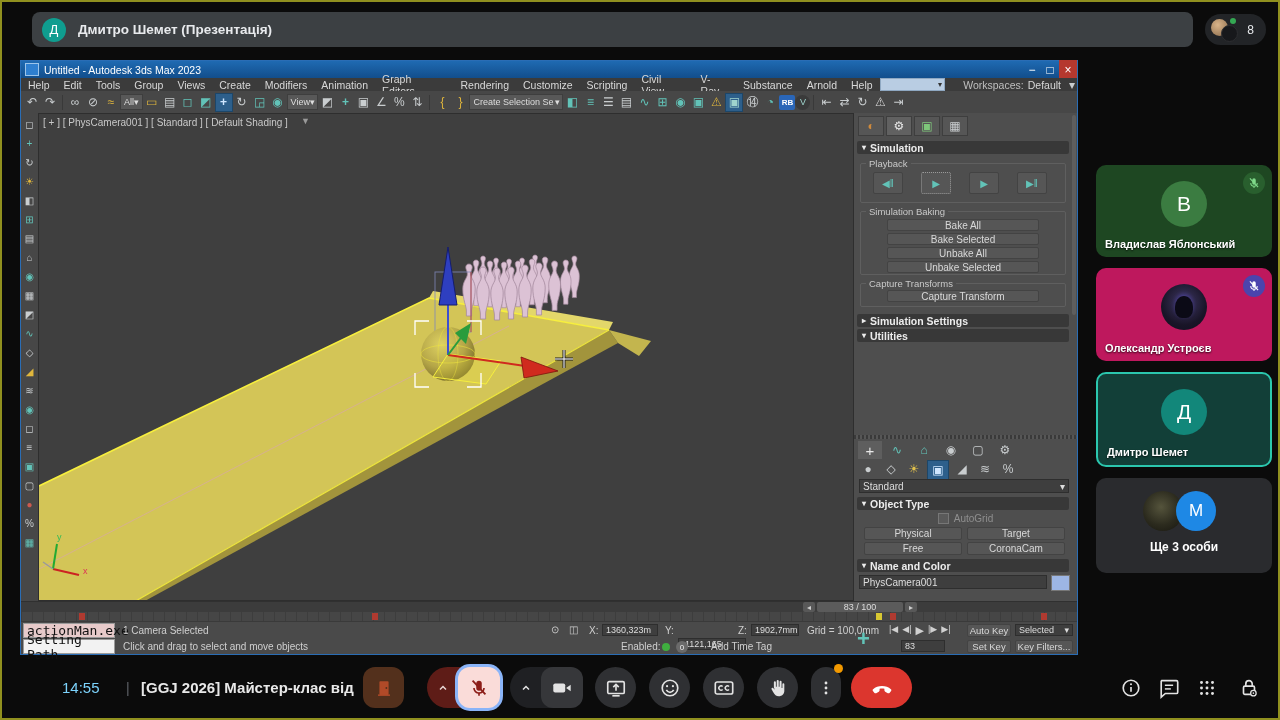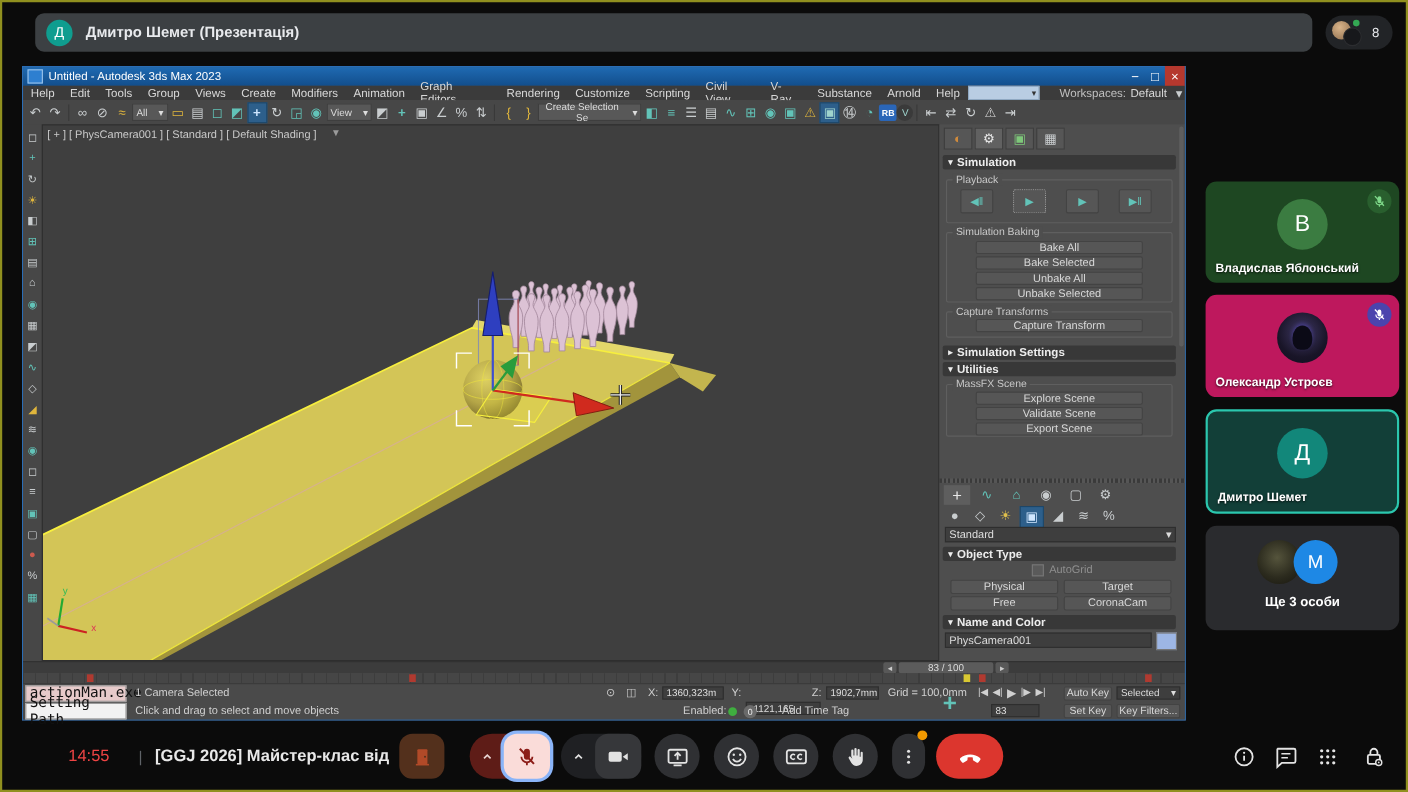--- a/index.html
+++ b/index.html
@@ -20,21 +20,21 @@
   .tile{left:1096px;width:176px;border-radius:10px;overflow:hidden;background:#28292c;}
   .tname{position:absolute;left:9px;bottom:7px;color:#fff;font-size:11px;font-weight:bold;
          text-shadow:0 1px 2px rgba(0,0,0,.8);}
   .micoff{position:absolute;top:7px;right:7px;width:22px;height:22px;border-radius:50%;
           display:flex;align-items:center;justify-content:center;}
   .micoff svg{width:14px;height:14px;}
   .tcircle{position:absolute;left:50%;top:42%;transform:translate(-50%,-50%);width:46px;height:46px;
            border-radius:50%;color:#fff;font-size:21px;display:flex;align-items:center;justify-content:center;}
   
   .btm{left:0;top:655px;width:1280px;height:65px;display:flex;align-items:center;}
-  .btm .time{position:absolute;left:62px;color:#ef4444;font-size:15px;}
+  .btm .time{position:absolute;left:62px;color:#7dd3fc;font-size:15px;}
   .btm .tdiv{position:absolute;left:126px;color:#5f6368;font-size:14px;}
   .btm .mtitle{position:absolute;left:141px;color:#e8e8e8;font-size:15px;font-weight:bold;width:215px;
                white-space:nowrap;overflow:hidden;}
   .cbtn{position:absolute;top:667px;height:41px;background:#2f3033;border-radius:50%;width:41px;
         display:flex;align-items:center;justify-content:center;}
   .cbtn svg{width:22px;height:22px;}
   .pillgrp{position:absolute;top:667px;height:41px;border-radius:21px;display:flex;align-items:center;}
   
   #max{left:20px;top:60px;width:1058px;height:595px;background:#4a4a4a;border:1px solid #2a6db5;
        box-sizing:border-box;font-size:10.5px;color:#d6d6d6;}
@@ -44,21 +44,21 @@
            gap:0;color:#d8d8d8;font-size:10.5px;}
   .menubar span.mi{padding:0 7px;}
   .toolbar{left:0;top:30px;width:100%;height:22px;background:#474747;display:flex;align-items:center;
            padding-left:2px;box-sizing:border-box;}
   .ti{display:inline-flex;width:18px;height:19px;align-items:center;justify-content:center;
       color:#c9cdcf;font-size:12px;flex:none;}
   .ti.teal{color:#62c3b8;} .ti.yel{color:#e0b63c;} .ti.red{color:#cc5a4e;}
   .ti.sel{background:#2d5f8b;border:1px solid #1d4668;box-sizing:border-box;}
   .tsep{width:1px;height:15px;background:#393939;margin:0 3px;flex:none;}
   .tdrop{height:14px;background:#585858;border:1px solid #3e3e3e;font-size:9px;color:#ddd;
-         display:inline-flex;align-items:center;padding:0 3px;gap:10px;flex:none;text-align:center;}
+         display:inline-flex;align-items:center;padding:0 3px;gap:0;flex:none;}
   .lefttools{left:0;top:52px;width:17px;height:488px;background:#474747;display:flex;flex-direction:column;
              align-items:center;padding-top:2px;box-sizing:border-box;}
   .lefttools .ti{width:16px;height:19px;font-size:10px;}
   .viewport{left:17px;top:52px;width:816px;height:488px;background:#3f3f3f;border:1px solid #2e2e2e;
             box-sizing:border-box;overflow:hidden;}
   .vplabel{left:4px;top:3px;color:#c9c9c9;font-size:10px;}
   
   .cmd{left:833px;top:52px;width:223px;height:488px;background:#4e4e4e;box-sizing:border-box;}
   .roll{position:absolute;left:3px;width:212px;height:13px;background:#383838;color:#ececec;
         font-weight:bold;font-size:10.5px;display:flex;align-items:center;padding-left:5px;
@@ -339,26 +339,20 @@
 
       <div class="roll" style="top:201px;">
         <span style="font-size:8px;">▸</span>
           <span>Simulation Settings</span>
       </div>
       <div class="roll" style="top:216px;">
         <span style="font-size:8px;">▾</span>
           <span>Utilities</span>
       </div>
 
-      <div class="fs" style="top:236px;height:48px;">
-        <span class="fl">MassFX Scene</span>
-        <span class="pbtn" style="left:26px;top:6px;width:152px;height:12px;">Explore Scene</span>
-        <span class="pbtn" style="left:26px;top:20px;width:152px;height:12px;">Validate Scene</span>
-        <span class="pbtn" style="left:26px;top:34px;width:152px;height:12px;">Export Scene</span>
-      </div>
 
       <div class="abs" style="left:0;top:322px;width:223px;height:4px;background:repeating-linear-gradient(90deg,#3a3a3a 0 2px,#565656 2px 4px);"></div>
 
       <div class="abs" style="left:4px;top:328px;display:flex;gap:3px;">
         <span class="tabico" style="color:#e8e8e8;font-size:15px;background:#5e5e5e;">+</span>
         <span class="tabico" style="color:#62c3b8;">∿</span>
         <span class="tabico" style="color:#62c3b8;">⌂</span>
         <span class="tabico">◉</span>
         <span class="tabico">▢</span>
         <span class="tabico">⚙</span>

